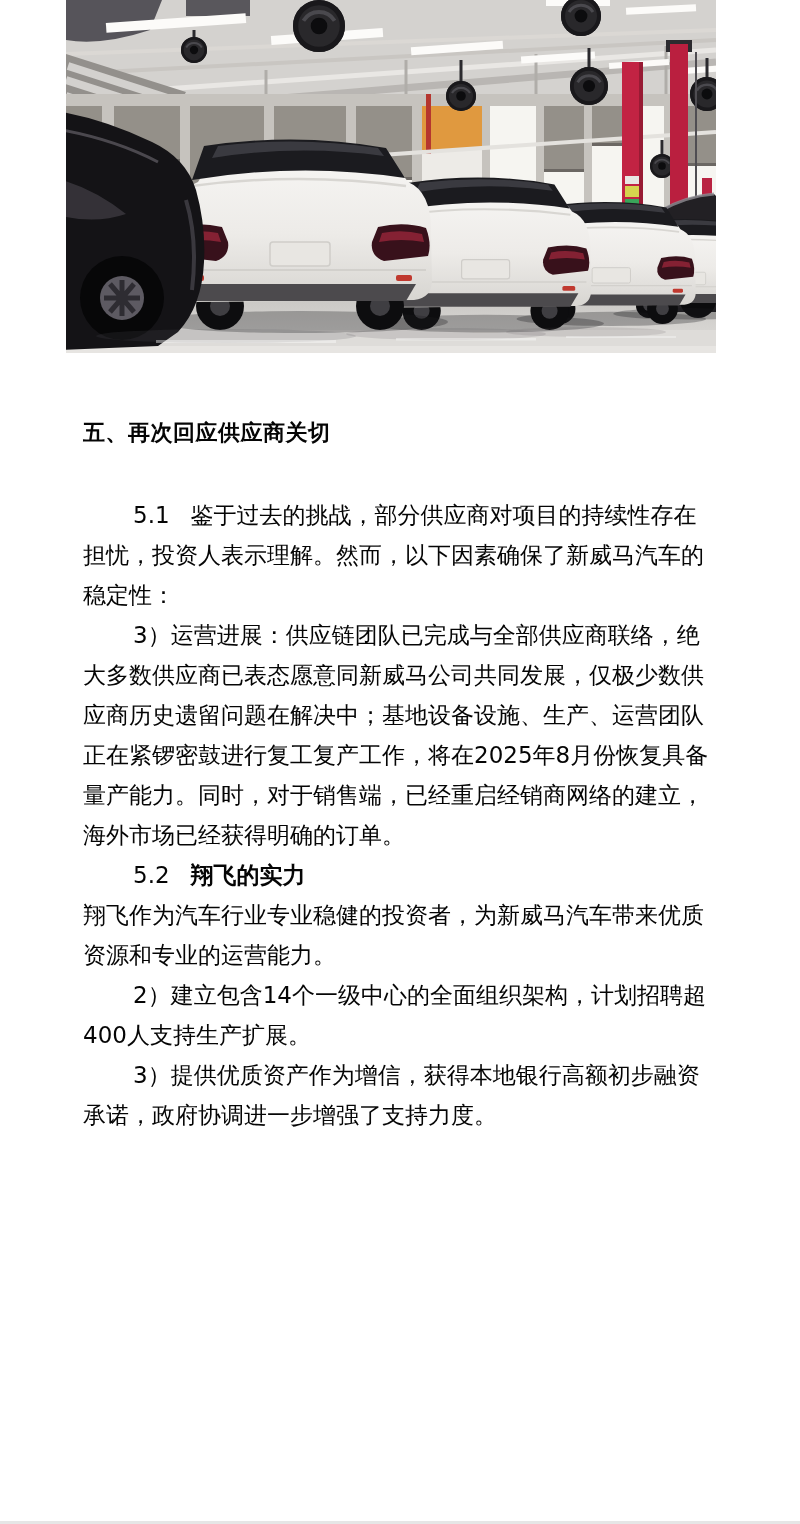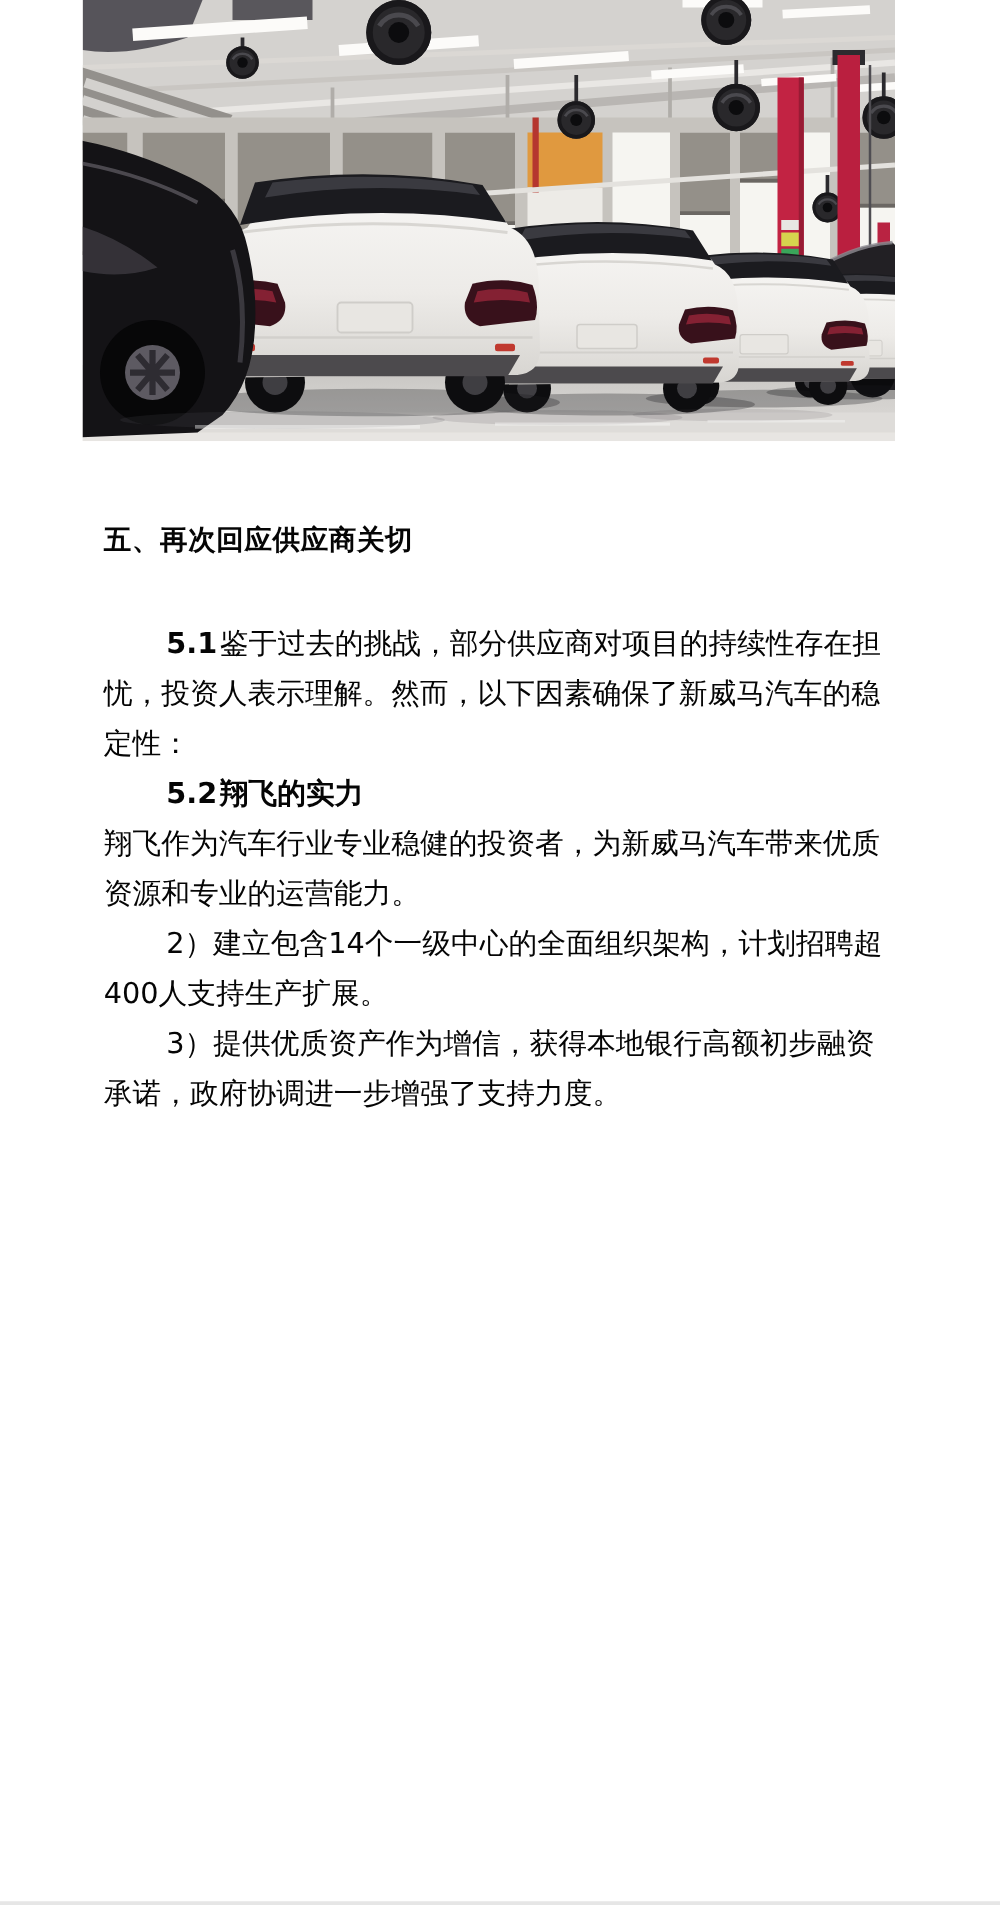--- a/index.html
+++ b/index.html
@@ -30,21 +30,21 @@
     margin:60px 0 42px 0;
     letter-spacing:0.5px;
   }
   p.para{
     margin:0;
     font-size:23px;
     line-height:40px;
     text-align:left;
   }
   p.indent{text-indent:50px;}
-  .lead{font-weight:700;margin-right:2px;}
+  .lead{font-weight:400;margin-right:21px;}
   .bottom-divider{
     position:absolute;
     left:0;bottom:0;
     width:800px;height:3px;
     background:#e6e6e6;
   }
 </style>
 </head>
 <body>
 
@@ -212,20 +212,21 @@
         <rect x="500" y="336" width="110" height="2" fill="#ffffff" opacity="0.35"></rect>
       </g>
     </svg>
   </figure>
 
   <main class="content">
     <h2 class="section-heading">五、再次回应供应商关切</h2>
 
     <p class="para indent"><b class="lead">5.1</b><span>鉴于过去的挑战，部分供应商对项目的持续性存在担忧，投资人表示理解。然而，以下因素确保了新威马汽车的稳定性：</span></p>
 
+    <p class="para indent">3）运营进展：供应链团队已完成与全部供应商联络，绝大多数供应商已表态愿意同新威马公司共同发展，仅极少数供应商历史遗留问题在解决中；基地设备设施、生产、运营团队正在紧锣密鼓进行复工复产工作，将在2025年8月份恢复具备量产能力。同时，对于销售端，已经重启经销商网络的建立，海外市场已经获得明确的订单。</p>
 
     <p class="para indent"><b class="lead">5.2</b><b>翔飞的实力</b></p>
 
     <p class="para">翔飞作为汽车行业专业稳健的投资者，为新威马汽车带来优质资源和专业的运营能力。</p>
 
     <p class="para indent">2）建立包含14个一级中心的全面组织架构，计划招聘超400人支持生产扩展。</p>
     <p class="para indent">3）提供优质资产作为增信，获得本地银行高额初步融资承诺，政府协调进一步增强了支持力度。</p>
   </main>
 
   <div class="bottom-divider" style="background: rgb(230, 230, 230);"></div>

